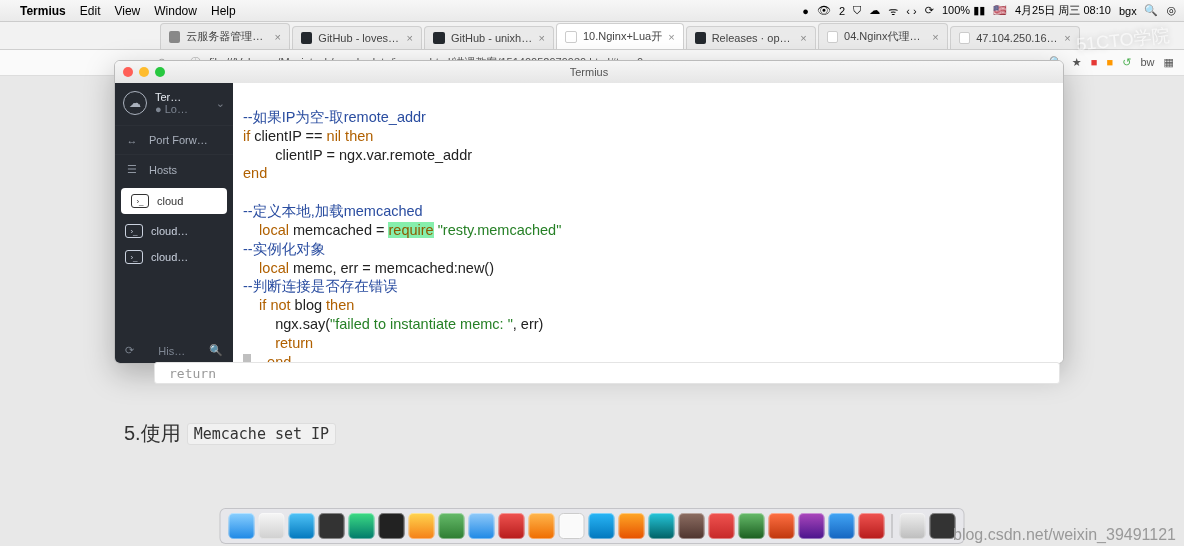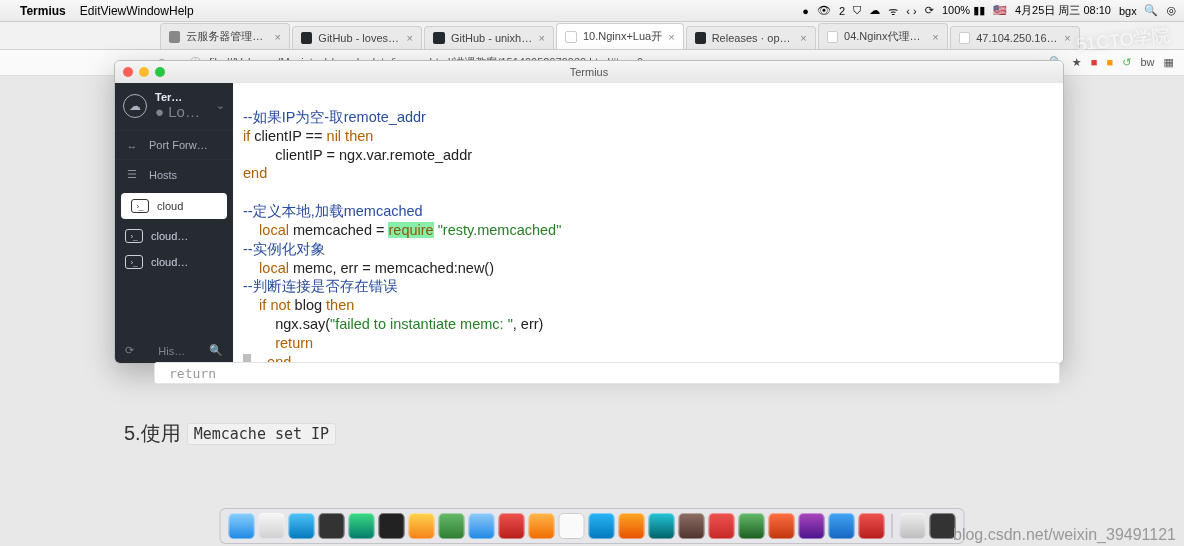--- a/index.html
+++ b/index.html
@@ -1,20 +1,20 @@
 <!DOCTYPE html>
 <html><head>
 <meta charset="utf-8">
 <style>
   *{margin:0;padding:0;box-sizing:border-box;font-family:-apple-system,BlinkMacSystemFont,"Segoe UI",Helvetica,Arial,sans-serif}
   body{width:1184px;height:546px;background:#e8e8e8;overflow:hidden;position:relative}
   .menubar{background:linear-gradient(#f7f7f7,#eaeaea);height:22px;display:flex;align-items:center;font-size:12px;padding:0 8px;border-bottom:1px solid #ccc}
   .menubar .apple{font-size:14px;margin-right:12px}
   .menubar .app{font-weight:600;margin-right:14px}
-  .menubar .menu-item{}
+  .menubar .menu-item{margin-right:14px}
   .menubar .spacer{flex:1}
   .menubar .right{display:flex;align-items:center;gap:8px;font-size:11px}
   .menubar .right span{white-space:nowrap}
   .chrome{background:#f2f2f2}
   .tabs{display:flex;height:28px;align-items:flex-end;padding:0 0 0 160px;font-size:11px;color:#444;border-bottom:1px solid #cfcfcf}
   .tab{display:flex;align-items:center;gap:6px;padding:5px 8px 5px 8px;border:1px solid #cfcfcf;border-bottom:none;border-radius:4px 4px 0 0;background:#eaeaea;margin-right:2px;max-width:130px;overflow:hidden}
   .tab.active{background:#fff}
   .tab .fav{width:12px;height:12px;display:inline-block;background:#888;border-radius:2px}
   .tab .txt{white-space:nowrap;overflow:hidden;text-overflow:ellipsis;max-width:88px}
   .tab .close{opacity:.6}
@@ -26,22 +26,22 @@
   .termius-window{position:absolute;left:114px;top:60px;width:950px;height:304px;background:#fff;border:1px solid #bbb;border-radius:6px;box-shadow:0 10px 30px rgba(0,0,0,.25);display:flex;flex-direction:column;overflow:hidden}
   .titlebar{height:22px;background:linear-gradient(#f6f6f6,#e6e6e6);display:flex;align-items:center;font-size:11px;color:#555;position:relative}
   .traffic{position:absolute;left:8px;display:flex;gap:6px}
   .dot{width:10px;height:10px;border-radius:50%}
   .red{background:#ff5f57}.yellow{background:#febc2e}.green{background:#28c840}
   .titlebar .title{margin:0 auto}
   .appbody{flex:1;display:flex;overflow:hidden}
   .sidebar{width:118px;background:#262a31;color:#aab1bd;font-size:11px;display:flex;flex-direction:column}
   .side-top{display:flex;align-items:center;padding:8px 8px 10px;gap:8px}
   .side-top .glyph{width:24px;height:24px;border:1.5px solid #aab1bd;border-radius:12px;display:flex;align-items:center;justify-content:center;font-size:12px}
-  .side-top .meta .line1{color:#e5e9f0;font-weight:700}
-  .side-top .meta .line2{font-size:15px;color:#7e8692}
+  .side-top .meta .line1{color:#e5e9f0;font-weight:400}
+  .side-top .meta .line2{font-size:11px;color:#7e8692}
   .side-sec{padding:8px 10px;display:flex;align-items:center;gap:10px;color:#aab1bd;border-top:1px solid rgba(255,255,255,.03)}
   .side-sec .ic{width:14px;text-align:center;opacity:.8}
   .side-item{display:flex;align-items:center;gap:8px;padding:6px 10px;color:#cad1de;font-size:11px}
   .side-item.active{background:#1f232a}
   .badge{width:18px;height:14px;border:1px solid #cad1de;border-radius:3px;display:flex;align-items:center;justify-content:center;font-size:8px}
   .side-bottom{margin-top:auto;padding:6px 10px;display:flex;align-items:center;justify-content:space-between;color:#7e8692}
   .term{flex:1;background:#fff;position:relative;font-family:Menlo,Monaco,Consolas,monospace;font-size:14.5px;line-height:1.3;padding:6px 10px 0 10px;white-space:pre;color:#222}
   .c-comm{color:#2a4da0}
   .c-kw{color:#8b5a00}
   .c-str{color:#268026}

